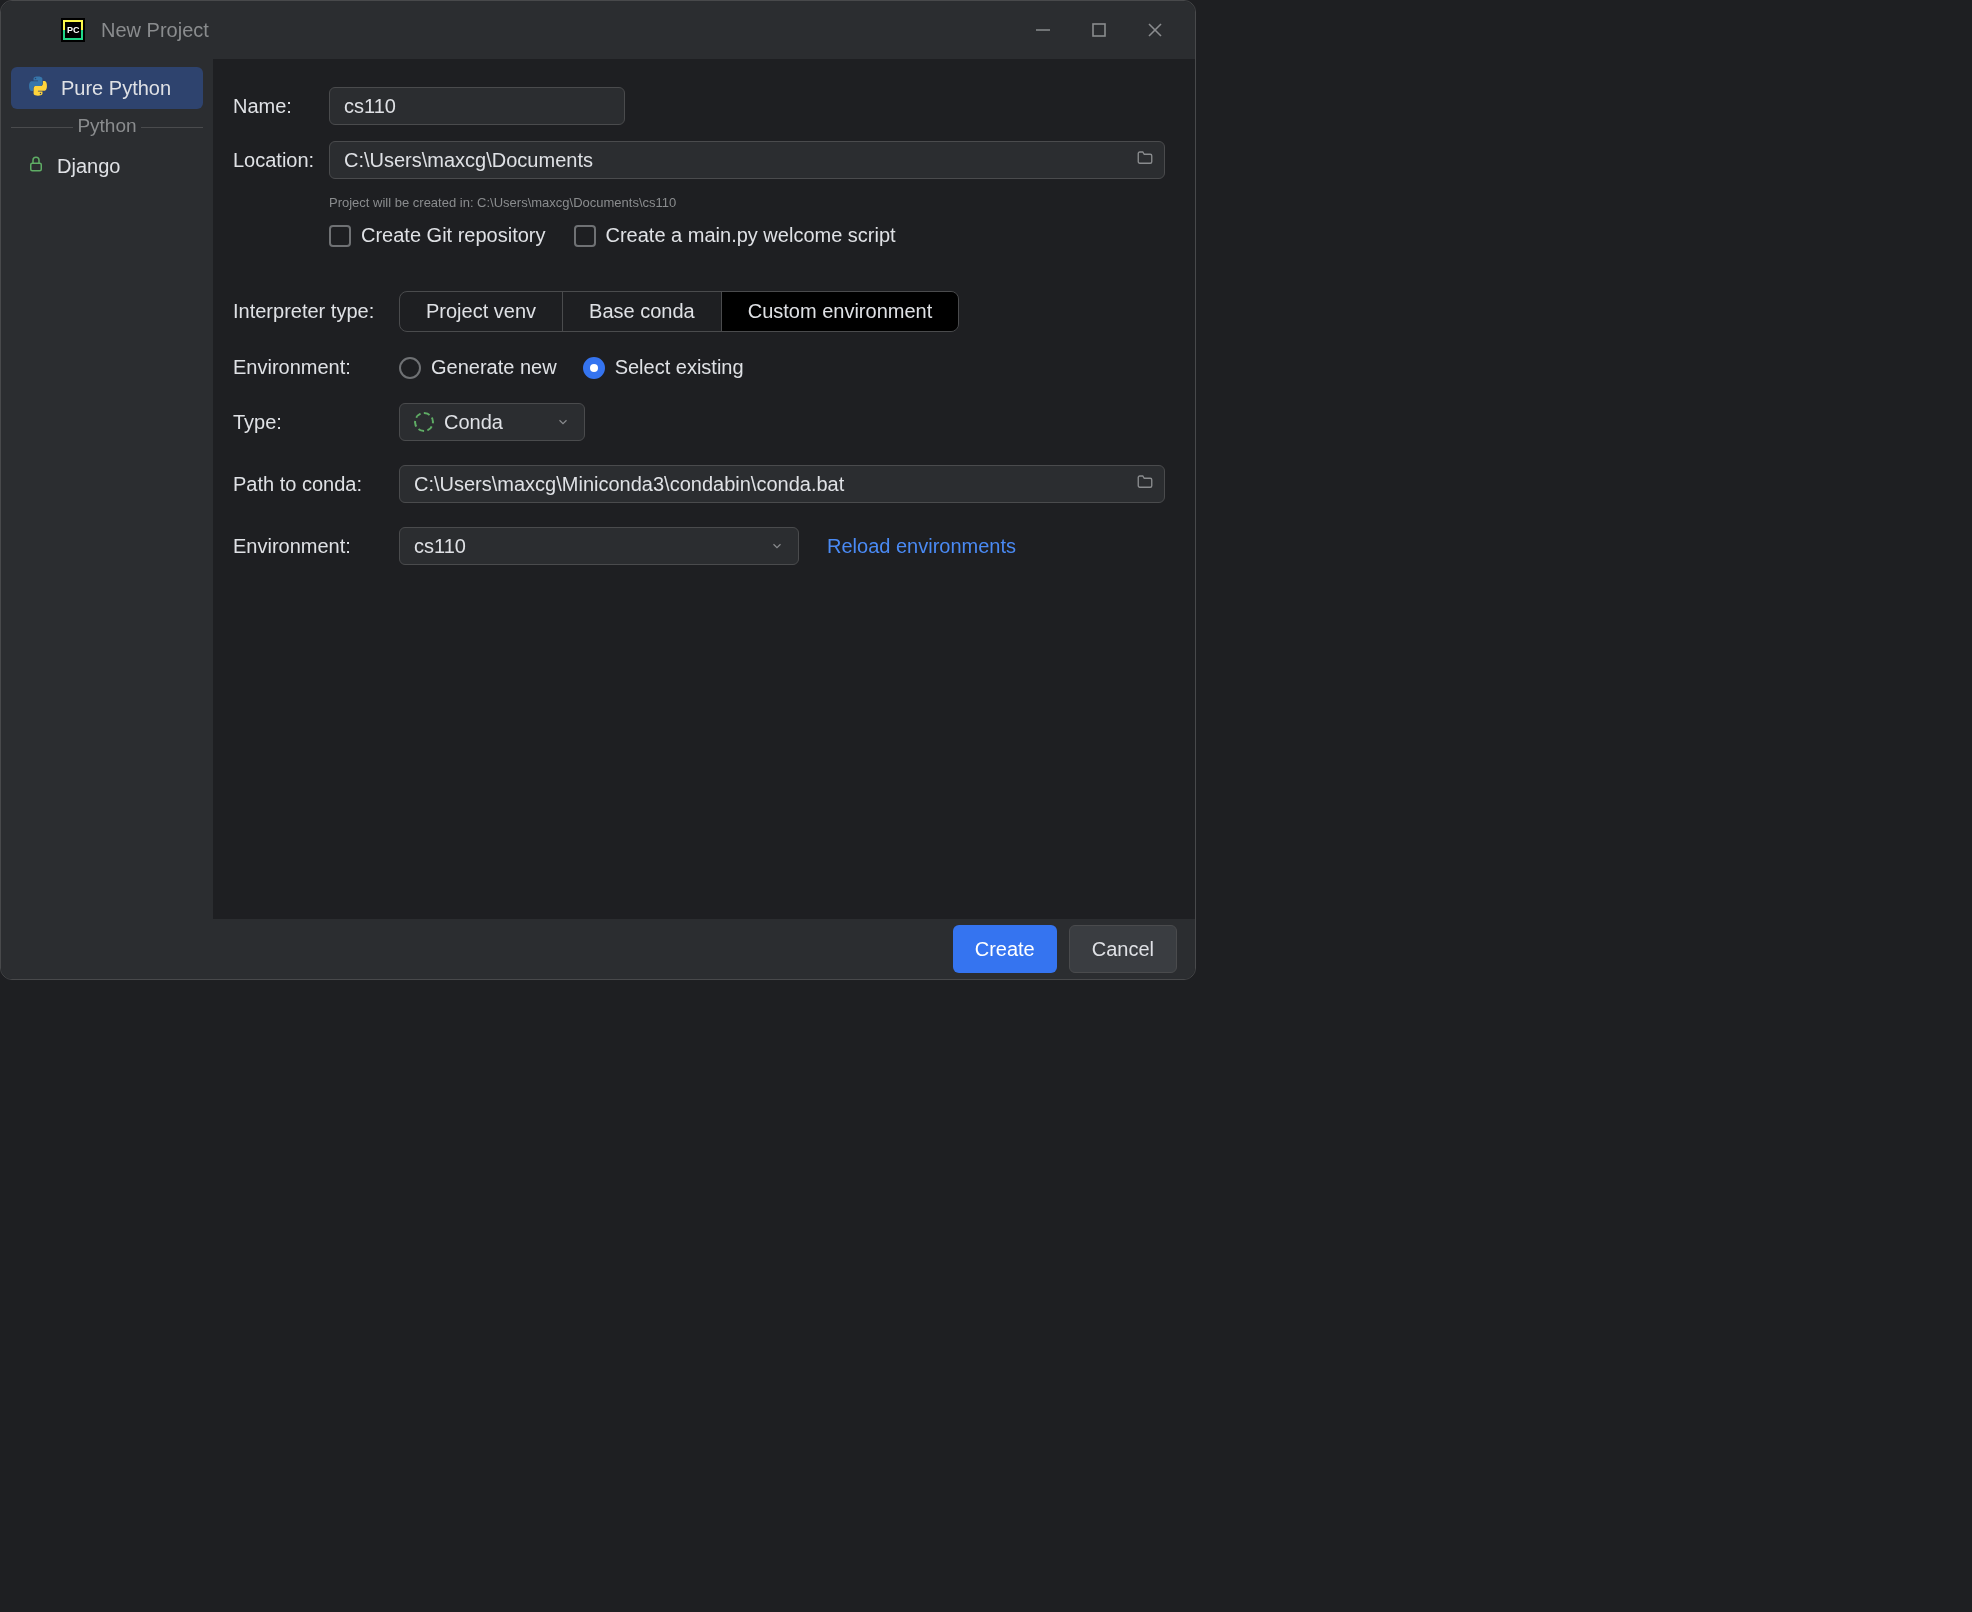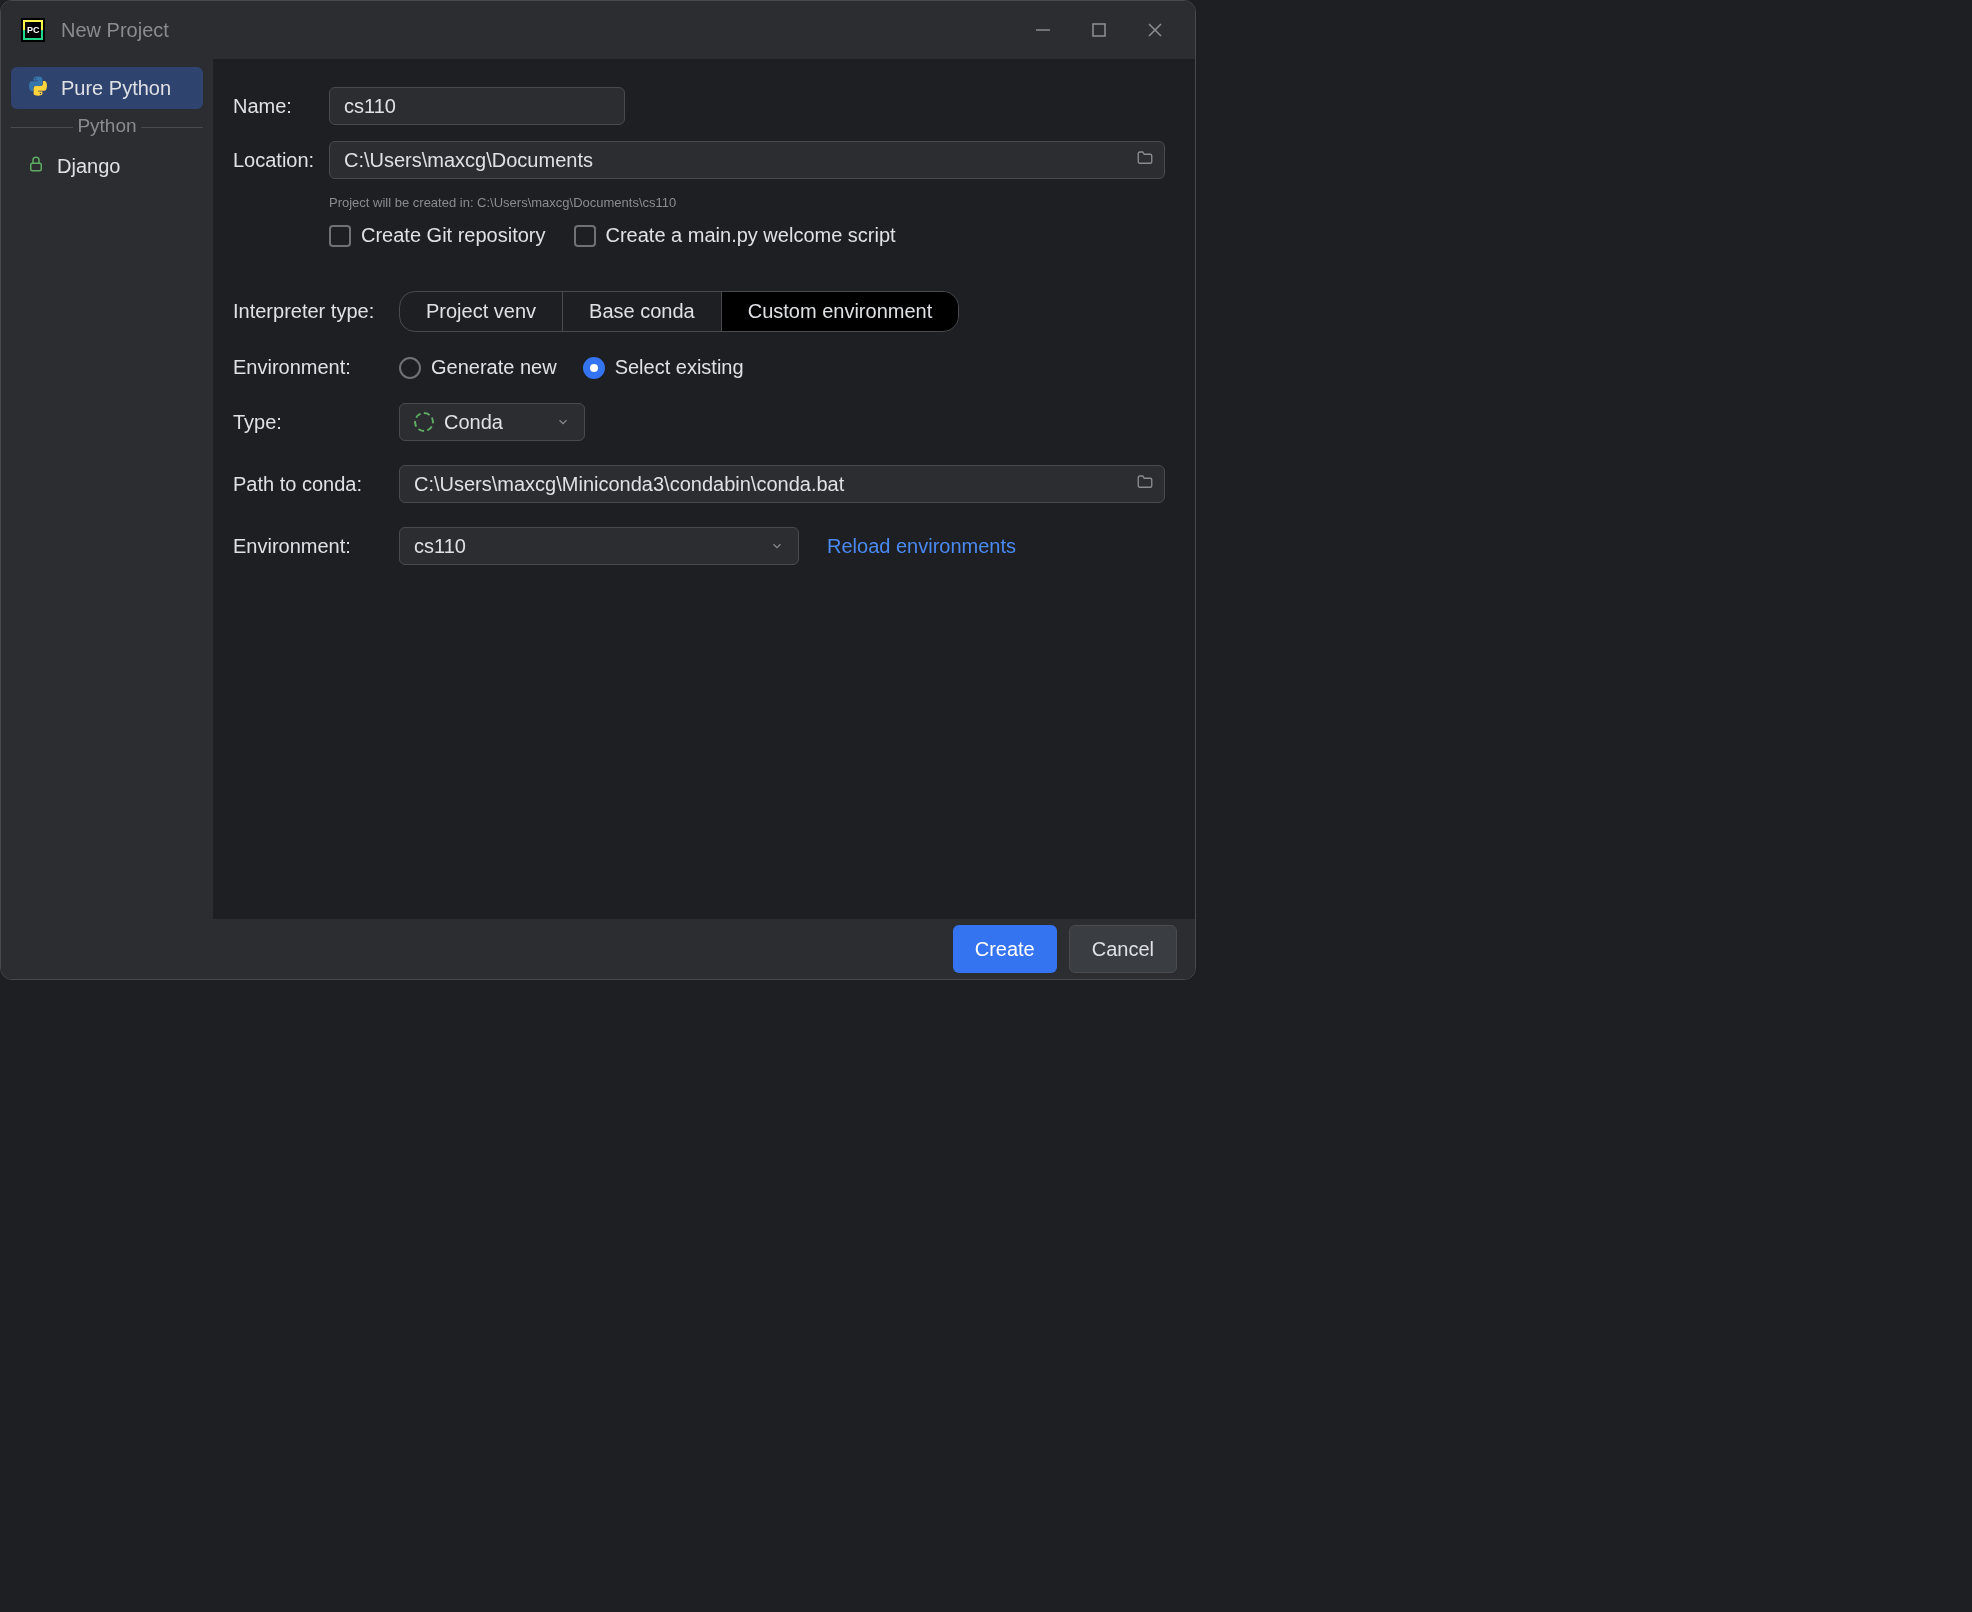--- a/index.html
+++ b/index.html
@@ -19,20 +19,21 @@
   padding: 0 16px 0 20px;
   background: #2b2d30;
 }
 .app-icon {
   width: 24px;
   height: 40px;
   margin-right: 16px;
   display: flex;
   align-items: center;
   justify-content: center;
+  margin-left: 40px;
 }
 .window-title {
   color: #8a8c8e;
   font-size: 20px;
   flex: 1;
 }
 .win-controls { display: flex; gap: 32px; padding-right: 12px; }
 .win-ctrl { color: #8a8c8e; cursor: pointer; display: flex; align-items: center; justify-content: center; width: 24px; height: 24px; }
 .win-ctrl svg { width: 18px; height: 18px; }
 
@@ -132,21 +133,21 @@
   width: 22px;
   height: 22px;
   border: 2px solid #6f7174;
   border-radius: 4px;
 }
 .checkbox-label { font-size: 20px; color: #dfe1e5; }
 
 .seg-group {
   display: flex;
   border: 1px solid #4a4b4d;
-  border-radius: 16px;
+  border-radius: 8px;
   overflow: hidden;
 }
 .seg-btn {
   padding: 8px 26px;
   font-size: 20px;
   color: #dfe1e5;
   cursor: pointer;
   background: transparent;
   border-right: 1px solid #4a4b4d;
 }

